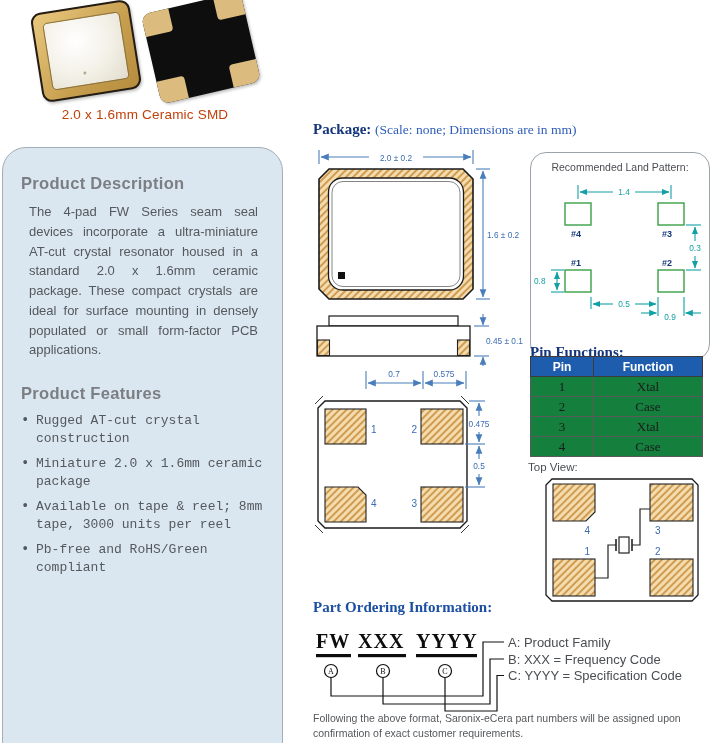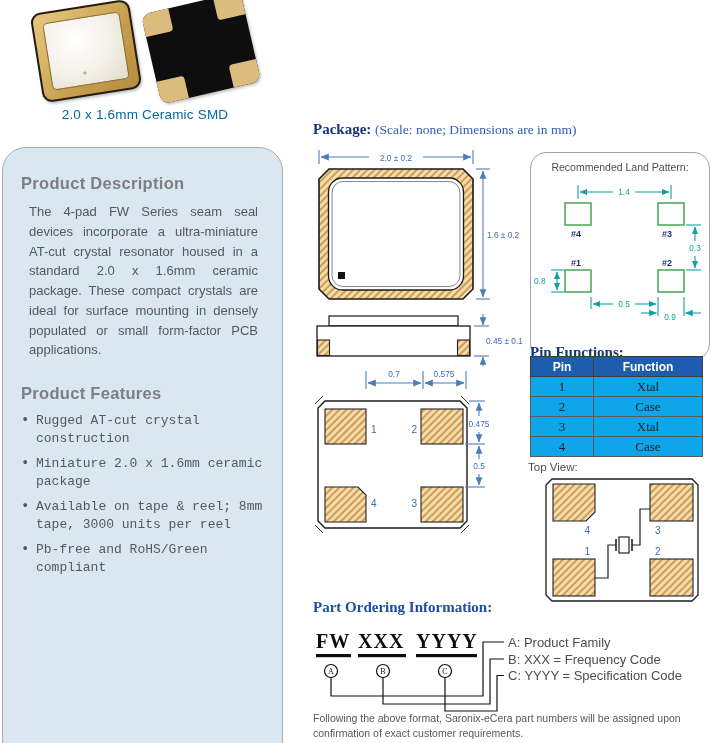--- a/index.html
+++ b/index.html
@@ -14,21 +14,21 @@
   .photo1 .frame{position:absolute;inset:2px;border-radius:8px;background:linear-gradient(135deg,#e8c87e,#c79e4e 60%,#b68c3e);}
   .photo1 .face{position:absolute;inset:11px;border-radius:5px;border:1px solid #8a7340;background:radial-gradient(circle at 38% 32%,#ffffff 0%,#f3f0e7 55%,#e1dccc 100%);}
   .photo1 .dot{position:absolute;left:44px;bottom:22px;width:3px;height:3px;border-radius:50%;background:#b9ab8d;}
   .photo2{left:150px;top:2px;width:102px;height:92px;transform:rotate(-13deg);}
   .photo2 .body2{position:absolute;inset:0;background:#0e0e0e;border-radius:9px;overflow:hidden;box-shadow:1px 2px 3px rgba(0,0,0,.25);}
   .photo2 .pad{position:absolute;width:30px;height:25px;background:#dcbb7e;}
   .photo2 .pad.tl{left:-2px;top:-2px;border-radius:9px 0 4px 0;}
   .photo2 .pad.tr{right:-2px;top:-2px;border-radius:0 9px 0 4px;}
   .photo2 .pad.bl{left:-2px;bottom:-2px;border-radius:0 4px 0 9px;}
   .photo2 .pad.br{right:-2px;bottom:-2px;border-radius:4px 0 9px 0;}
-  .caption{left:25px;top:107px;width:240px;text-align:center;font-size:13.5px;color:#0369a1;letter-spacing:.2px;}
+  .caption{left:25px;top:107px;width:240px;text-align:center;font-size:13.5px;color:#c2410c;letter-spacing:.2px;}
   
   .sidebar{
     left:2px;top:147px;width:281px;height:620px;background:#dae7f1;
     border:1px solid #a3aeb6;border-radius:24px 24px 0 0;box-sizing:border-box;
     padding:26px 16px 0 18px;
   }
   .sidebar h2{margin:0 0 9px 0;font-size:16.5px;font-weight:bold;color:#7b7e83;letter-spacing:.3px;}
   .sidebar .para{margin:8px;font-size:13px;line-height:1.52;text-align:justify;color:#55585c;}
   .sidebar .sect{margin-top:24px;}
   .sidebar ul{list-style:none;margin:0;padding:0;font-size:13px;color:#55585c;font-family:Liberation Mono, monospace;}
@@ -40,21 +40,21 @@
   .pkgHead{left:313px;top:121px;font-size:15px;}
   .pkgHead .t{color:#14357c;}
   .pkgHead .s{font-family:"Liberation Serif",serif;font-weight:normal;color:#2e5cb8;font-size:13.5px;}
   .pinHead{left:530px;top:344px;font-size:15px;color:#14357c;}
   .ordHead{left:313px;top:599px;font-size:15px;color:#1c4fa2;}
   .tvLabel{left:528px;top:461px;font-size:11.5px;color:#4a4d52;}
   
   .landBox{left:530px;top:152px;width:180px;height:208px;border:1.4px solid #9aa3a9;border-radius:16px;box-sizing:border-box;background:#fff;}
   .landBox .ttl{margin-top:8px;text-align:center;font-size:10.5px;color:#4a4d52;}
   
-  .pinTable{left:530px;top:356px;border-collapse:collapse;background:#0ea5e9;}
+  .pinTable{left:530px;top:356px;border-collapse:collapse;background:#15803d;}
   .pinTable th{background:#1e5dad;color:#fff;font-size:12px;font-weight:bold;border:1px solid #3c3c3c;height:19px;padding:0;}
   .pinTable td{font-family:"Liberation Serif",serif;font-size:13px;color:#1a1a1a;text-align:center;border:1px solid #5a5a5a;height:19px;padding:0;}
   .pinTable .c1{width:62px;}
   .pinTable .c2{width:108px;}
   
   .dimB{stroke:#4a7ebb;stroke-width:1.1;fill:none;}
   .dimT{stroke:#12a0a5;stroke-width:1.1;fill:none;}
   .dimTxtB{font-family:"Liberation Sans",sans-serif;font-size:8.3px;fill:#3b6cb4;}
   .dimTxtT{font-family:"Liberation Sans",sans-serif;font-size:8.3px;fill:#12a0a5;}
   .padNum{font-family:"Liberation Sans",sans-serif;font-size:10px;fill:#3b6cb4;}

